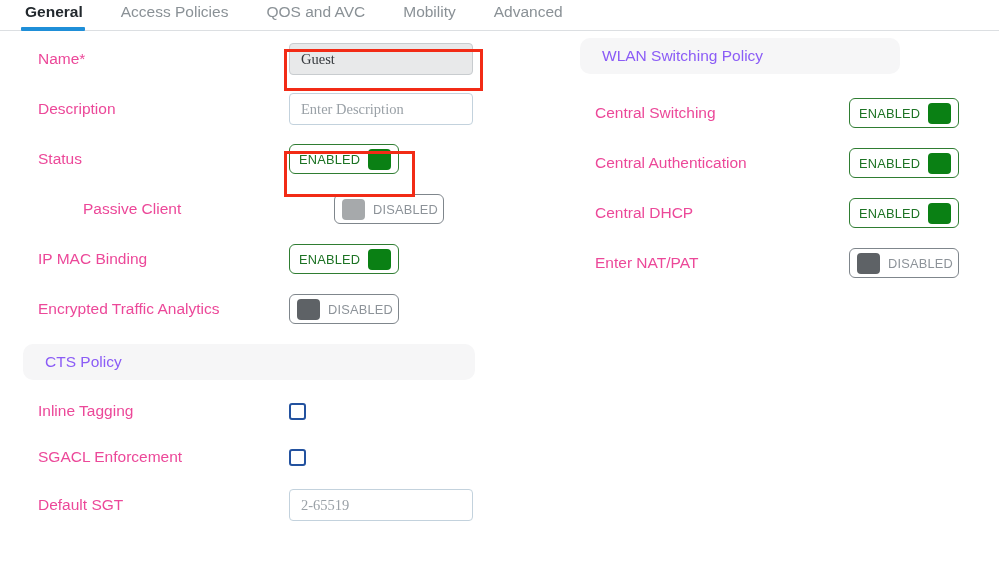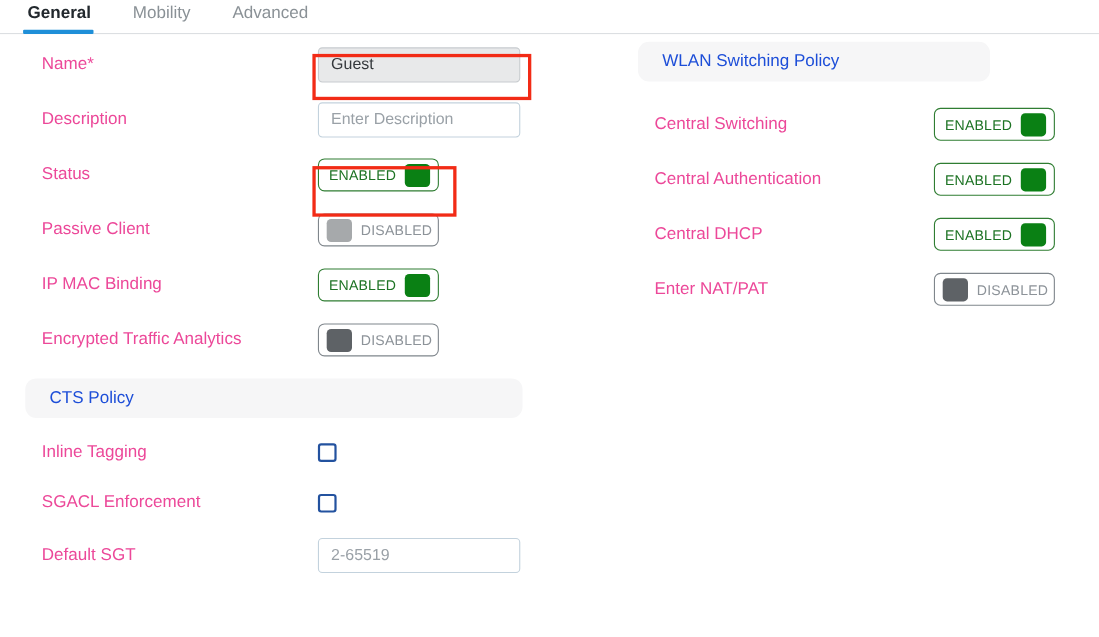--- a/index.html
+++ b/index.html
@@ -75,21 +75,21 @@
   }
 
   
   .section-header {
     background: #f6f6f7;
     border-radius: 10px;
     height: 36px;
     display: flex;
     align-items: center;
     font-size: 15.5px;
-    color: #1d4ed8;
+    color: #8b5cf6;
     padding-left: 22px;
     box-sizing: border-box;
   }
   .sh-left { margin-left: 23px; width: 452px; }
   .sh-right { margin-left: 20px; width: 320px; }
 
   
   .row {
     display: flex;
     align-items: center;
@@ -119,21 +119,21 @@
   }
 
   
   .txt {
     width: 184px;
     height: 32px;
     box-sizing: border-box;
     border: 1px solid #c3d2dd;
     border-radius: 4px;
     background: #ffffff;
-    font-family: Liberation Sans, sans-serif;
+    font-family: Liberation Serif, serif;
     font-size: 14.5px;
     color: #44494e;
     padding: 0 11px;
     outline: none;
   }
   .txt::placeholder { color: #9aa1a7; }
   .txt.readonly {
     background: #e8e9ea;
     border: 1px solid #c8cccf;
     color: #34383c;
@@ -226,20 +226,26 @@
 </head>
 <body>
 
 <div class="tabbar">
   <div class="tabs">
     <div class="tab active">
       <span>General</span>
       <span class="tab-underline"></span>
     </div>
     <div class="tab">
+      <span>Access Policies</span>
+    </div>
+    <div class="tab">
+      <span>QOS and AVC</span>
+    </div>
+    <div class="tab">
       <span>Mobility</span>
     </div>
     <div class="tab">
       <span>Advanced</span>
     </div>
   </div>
 </div>
 
 <div class="col-left">
 
@@ -254,21 +260,21 @@
   </div>
 
   <div class="row" style="top:3px;">
     <span class="label label-left">Status</span>
     <div class="toggle on ctl-left">
       <span class="t-label">ENABLED</span>
       <span class="knob"></span>
     </div>
   </div>
 
-  <div class="row" style="top:3px;">
+  <div class="row" style="top:3px;margin-left:45px;">
     <span class="label label-left">Passive Client</span>
     <div class="toggle off ctl-left">
       <span class="knob"></span>
       <span class="t-label">DISABLED</span>
     </div>
   </div>
 
   <div class="row" style="top:3px;">
     <span class="label label-left">IP MAC Binding</span>
     <div class="toggle on ctl-left">

